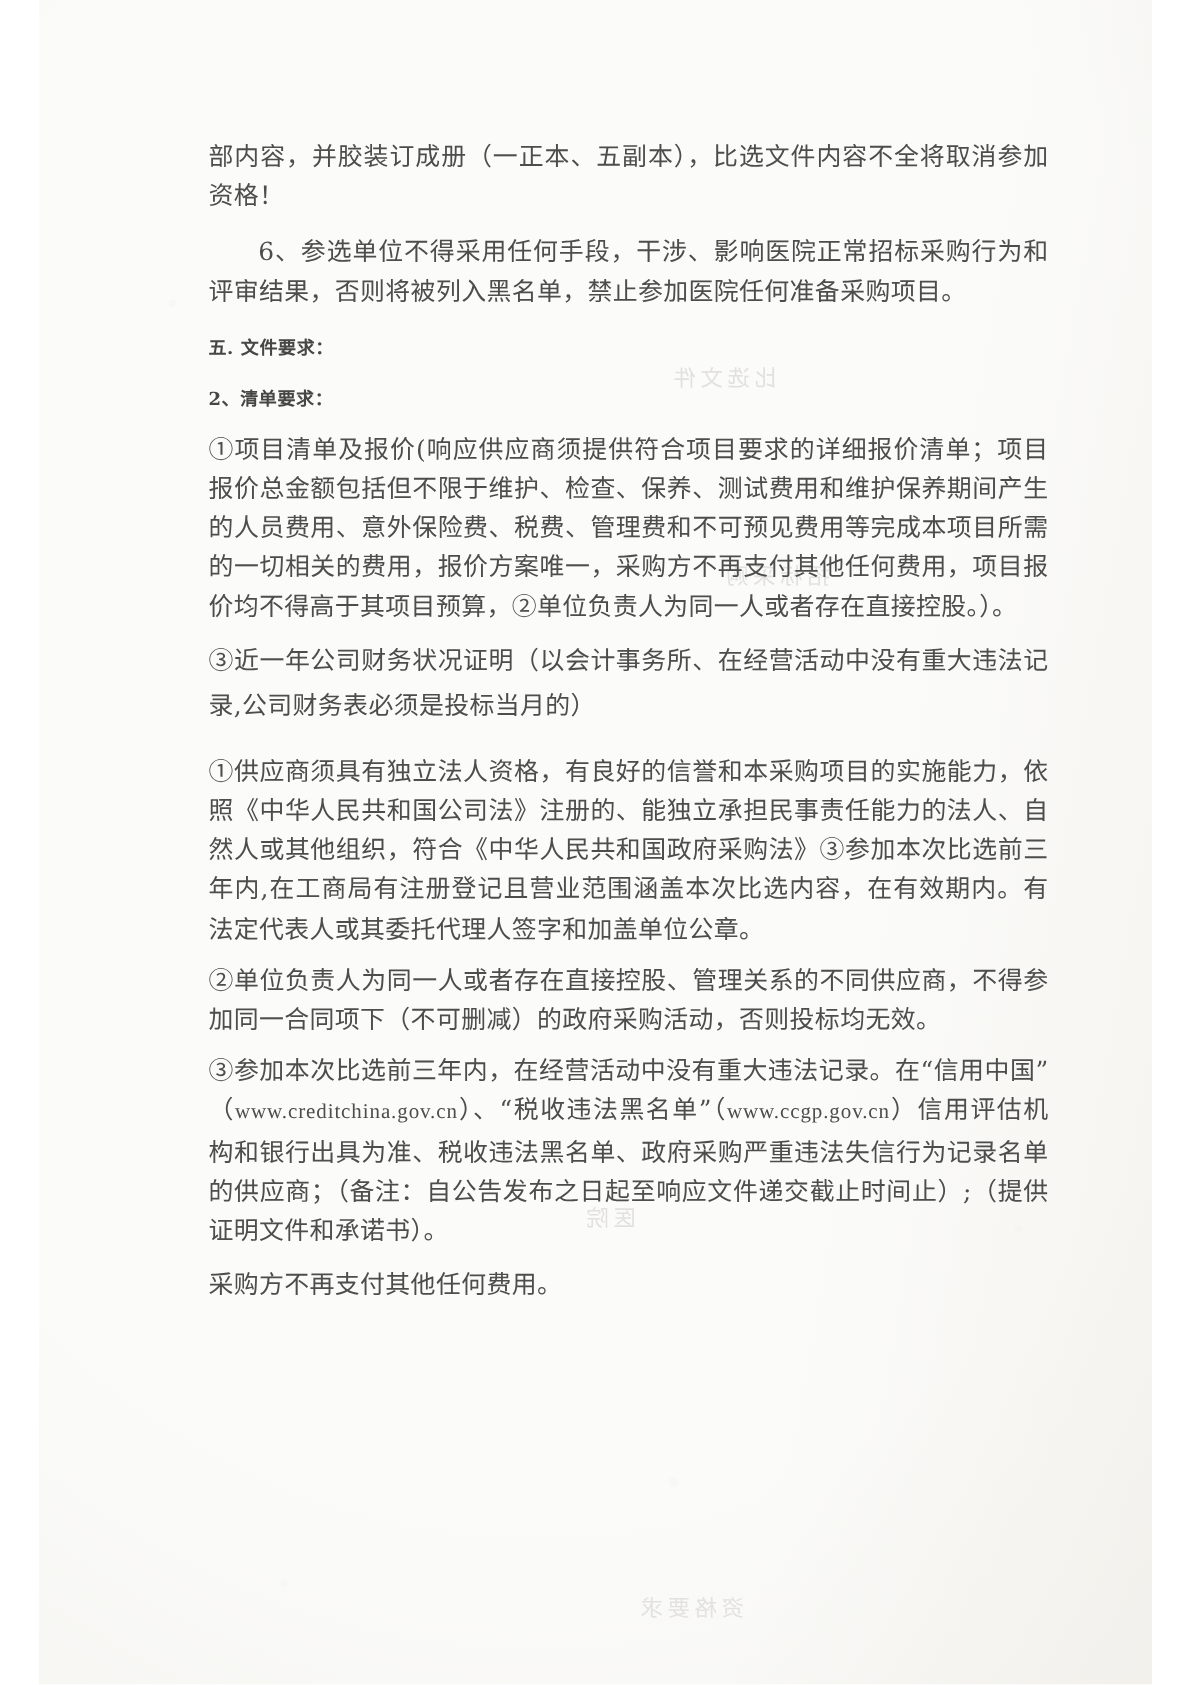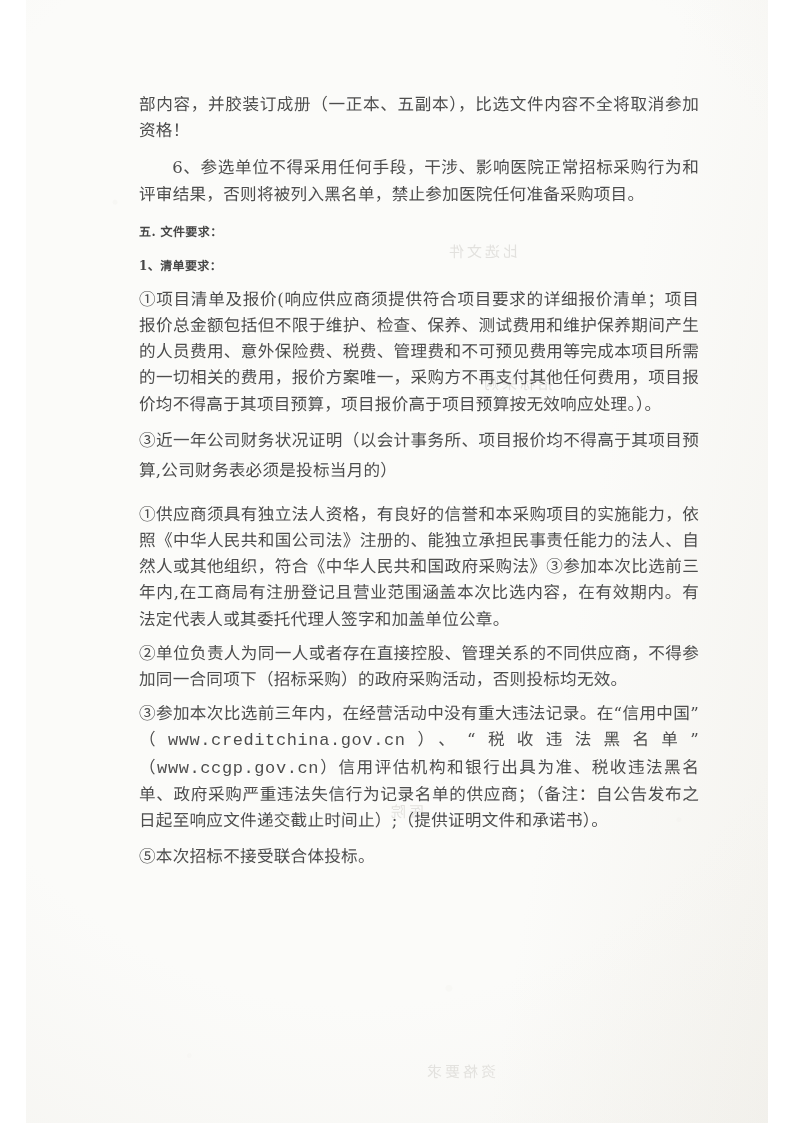--- a/index.html
+++ b/index.html
@@ -80,23 +80,23 @@
 
   .heading {
     font-size: 12px;
     line-height: 26px;
     color: #464646;
     font-weight: 600;
     margin: 0;
     letter-spacing: .4px;
   }
   .url {
-    font-family: Liberation Mono, monospace;
+    font-family: Liberation Serif, serif;
     letter-spacing: .6px;
-    font-size: 17px;
+    font-size: 14px;
   }
 
   
   .seal {
     position: absolute;
     top: 548px;
     left: 752px;
     width: 96px;
     height: 132px;
     z-index: 5;
@@ -149,50 +149,50 @@
     <div class="gap-md"></div>
 
     <p class="para tight indent2">6、参选单位不得采用任何手段，干涉、影响医院正常招标采购行为和评审结果，否则将被列入黑名单，禁止参加医院任何准备采购项目。</p>
 
     <div class="gap-md"></div>
 
     <p class="heading">五. 文件要求：</p>
 
     <div class="gap-sm"></div>
 
-    <p class="heading">1、清单要求：</p>
-
-    <div class="gap-sm"></div>
-
-    <p class="para tight">①项目清单及报价(响应供应商须提供符合项目要求的详细报价清单；项目报价总金额包括但不限于维护、检查、保养、测试费用和维护保养期间产生的人员费用、意外保险费、税费、管理费和不可预见费用等完成本项目所需的一切相关的费用，报价方案唯一，采购方不再支付其他任何费用，项目报价均不得高于其项目预算，项目报价高于项目预算按无效响应处理。）。</p>
-
-    <div class="gap-sm"></div>
-
-
-    <p class="para loose">③近一年公司财务状况证明（以会计事务所、项目报价均不得高于其项目预算,公司财务表必须是投标当月的）</p>
+    <p class="heading">2、清单要求：</p>
+
+    <div class="gap-sm"></div>
+
+    <p class="para tight">①项目清单及报价(响应供应商须提供符合项目要求的详细报价清单；项目报价总金额包括但不限于维护、检查、保养、测试费用和维护保养期间产生的人员费用、意外保险费、税费、管理费和不可预见费用等完成本项目所需的一切相关的费用，报价方案唯一，采购方不再支付其他任何费用，项目报价均不得高于其项目预算，②单位负责人为同一人或者存在直接控股。）。</p>
+
+    <div class="gap-sm"></div>
+
+
+    <p class="para loose">③近一年公司财务状况证明（以会计事务所、在经营活动中没有重大违法记录,公司财务表必须是投标当月的）</p>
 
     <div class="gap-sm"></div>
 
 
     <div class="gap-sm"></div>
 
     <p class="para tight">①供应商须具有独立法人资格，有良好的信誉和本采购项目的实施能力，依照《中华人民共和国公司法》注册的、能独立承担民事责任能力的法人、自然人或其他组织，符合《中华人民共和国政府采购法》③参加本次比选前三年内,在工商局有注册登记且营业范围涵盖本次比选内容，在有效期内。有法定代表人或其委托代理人签字和加盖单位公章。</p>
 
     <div class="gap-sm"></div>
 
-    <p class="para tight">②单位负责人为同一人或者存在直接控股、管理关系的不同供应商，不得参加同一合同项下（招标采购）的政府采购活动，否则投标均无效。</p>
+    <p class="para tight">②单位负责人为同一人或者存在直接控股、管理关系的不同供应商，不得参加同一合同项下（不可删减）的政府采购活动，否则投标均无效。</p>
 
     <div class="gap-sm"></div>
 
     <p class="para tight"><span>③参加本次比选前三年内，在经营活动中没有重大违法记录。在“信用中国”（</span><span class="url">www.creditchina.gov.cn</span><span>）、“税收违法黑名单”（</span><span class="url">www.ccgp.gov.cn</span><span>）信用评估机构和银行出具为准、税收违法黑名单、政府采购严重违法失信行为记录名单的供应商；（备注：自公告发布之日起至响应文件递交截止时间止）;（提供证明文件和承诺书）。</span></p>
 
     <div class="gap-sm"></div>
 
 
-    <p class="para loose">⑤本次招标不接受联合体投标。</p>
+    <p class="para loose">采购方不再支付其他任何费用。</p>
 
   </div>
 
   <div class="seal">
     <div class="seal-ring"></div>
     <div class="seal-txt seal-top">市</div>
     <div class="seal-star">★</div>
     <div class="seal-txt seal-mid">招标</div>
     <div class="seal-txt seal-num">0382</div>
   </div>

